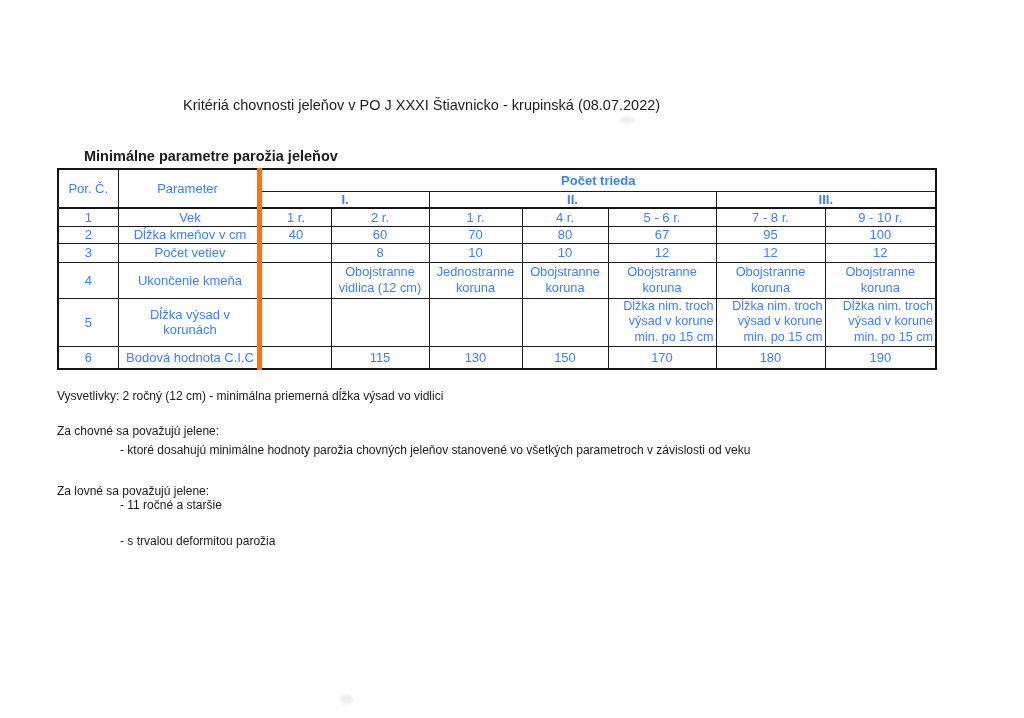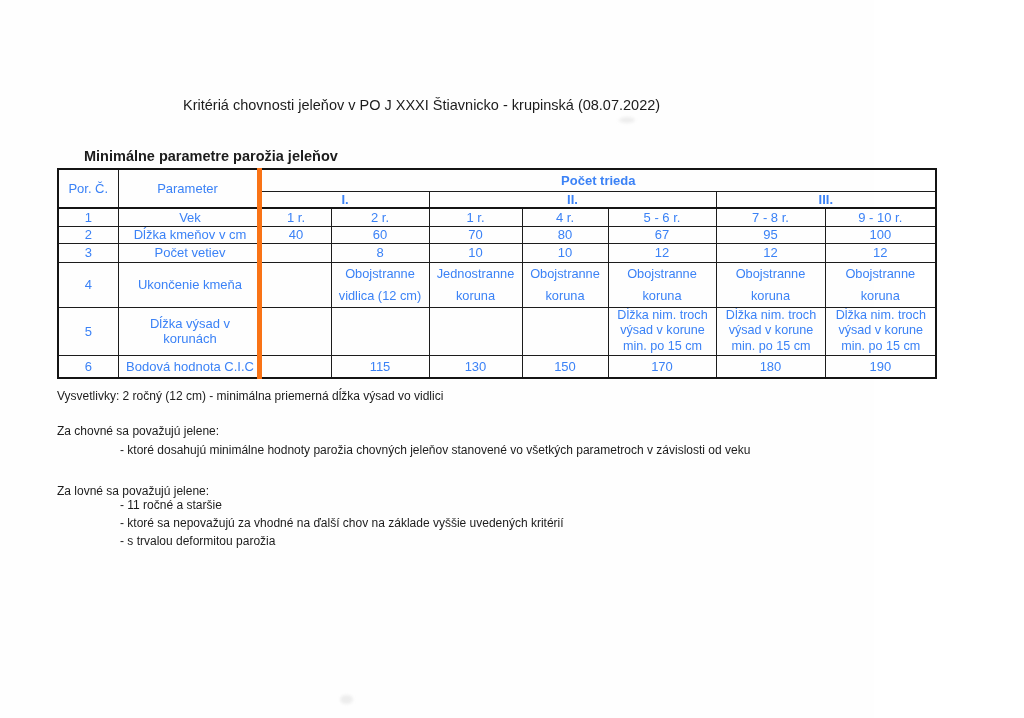--- a/index.html
+++ b/index.html
@@ -40,23 +40,23 @@
     padding:0;
     overflow:hidden;
   }
   table.criteria td.b { font-weight:bold; }
   table.criteria td.param {
     text-align:center;
     padding-left:5px;
   }
   table.criteria td.thick-r { border-right:5px solid #f97316; }
   table.criteria td.thick-b { border-bottom:2px solid #141414; }
-  table.criteria td.wrap2 { line-height:22px; font-size:12.8px; }
+  table.criteria td.wrap2 { line-height:16px; font-size:12.8px; }
   table.criteria td.wrap3 {
-    text-align:center;
+    text-align:right;
     padding:0 2px 0 3px;
     line-height:15.5px;
     font-size:12.6px;
     vertical-align:top;
   }
   .note {
     position:absolute;
     font-size:12px;
     white-space:nowrap;
   }
@@ -175,19 +175,18 @@
   </tbody>
     </table>
 
   <div class="note" style="left:57px; top:389px;">Vysvetlivky: 2 ročný (12 cm) - minimálna priemerná dĺžka výsad vo vidlici</div>
 
   <div class="note" style="left:57px; top:424px;">Za chovné sa považujú jelene:</div>
   <div class="note" style="left:120px; top:443px;">- ktoré dosahujú minimálne hodnoty parožia chovných jeleňov stanovené vo všetkých parametroch v závislosti od veku</div>
 
   <div class="note" style="left:57px; top:484px;">Za lovné sa považujú jelene:</div>
   <div class="note" style="left:120px; top:498px;">- 11 ročné a staršie</div>
-  <div class="note" style="left:120px; top:516px;">- ktoré sa nepovažujú za vhodné na ďalší chov na základe vyššie uvedených kritérií</div>
   <div class="note" style="left:120px; top:534px;">- s trvalou deformitou parožia</div>
 
   <div class="smudge s1"></div>
   <div class="smudge s2"></div>
 
 </div>
 
 </body></html>

